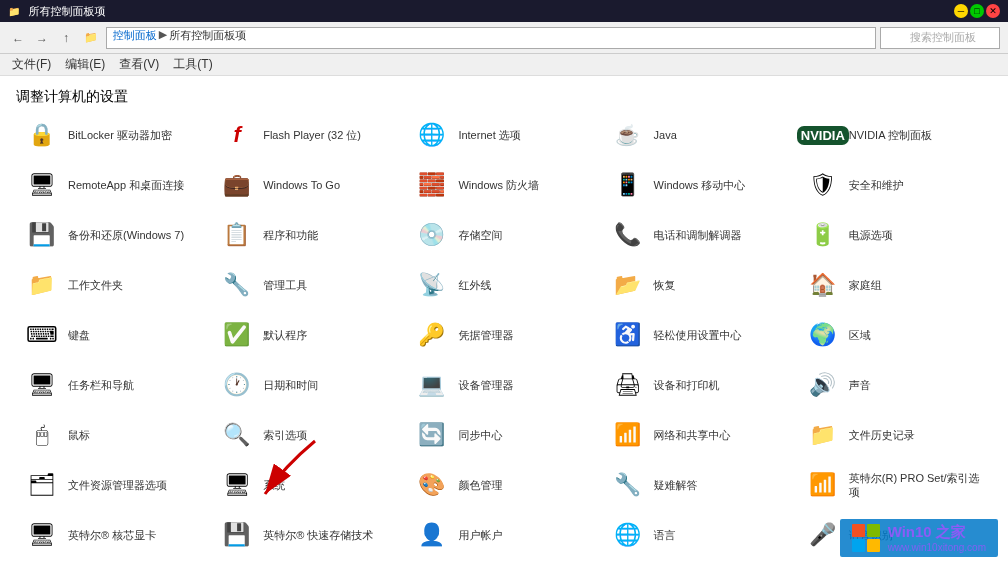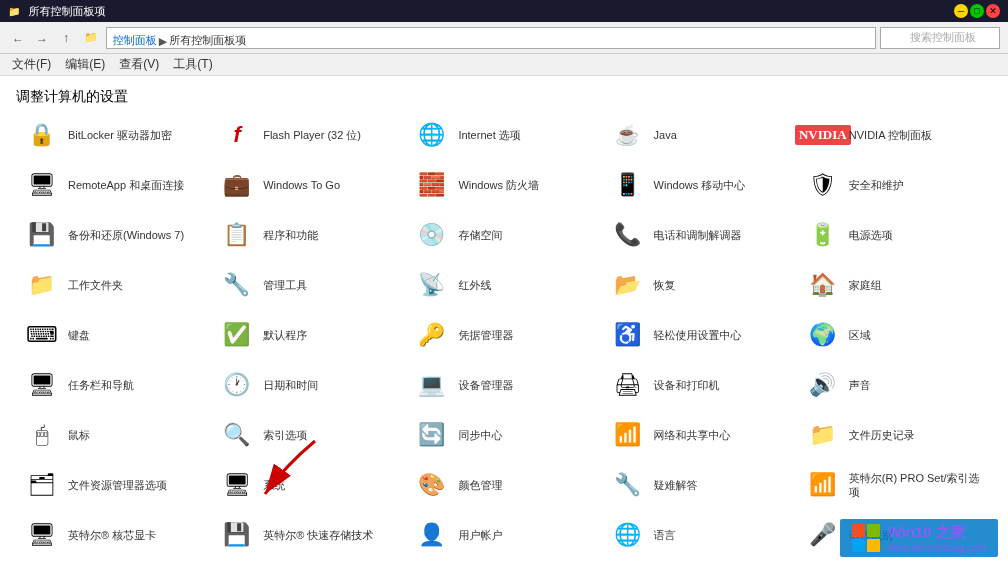--- a/index.html
+++ b/index.html
@@ -37,21 +37,21 @@
       background: none; border: none; cursor: pointer;
       color: #555; font-size: 12px;
       display: flex; align-items: center; justify-content: center;
     }
     .addr-path {
       flex: 1;
       background: white;
       border: 1px solid #aaa;
       height: 22px;
       display: flex;
-      align-items: flex-end;
+      align-items: flex-start;
       padding: 0 6px;
       font-size: 11px;
       color: #333;
     }
     .addr-sep { color: #555; margin: 0 2px; }
 
     
     .menu-bar {
       background: #f0f0f0;
       height: 22px;
@@ -197,21 +197,21 @@
       <span class="item-label">Internet 选项</span>
     </div>
       <div class="control-item">
       <div class="item-icon">
           <span style="font-size:20px;">☕</span>
         </div>
       <span class="item-label">Java</span>
     </div>
       <div class="control-item">
       <div class="item-icon">
-          <span style="font-size:18px; background:#ef4444; color:white; padding:2px 4px; border-radius:2px; font-size:13px; font-weight:bold;font-family:Liberation Serif, serif;">NVIDIA</span>
+          <span style="font-size:18px; background:#14532d; color:white; padding:2px 4px; border-radius:7px; font-size:13px; font-weight:bold;">NVIDIA</span>
         </div>
       <span class="item-label">NVIDIA 控制面板</span>
     </div>
       <div class="control-item">
       <div class="item-icon">
           <span style="font-size:22px;">🖥</span>
         </div>
       <span class="item-label">RemoteApp 和桌面连接</span>
     </div>
       <div class="control-item">

